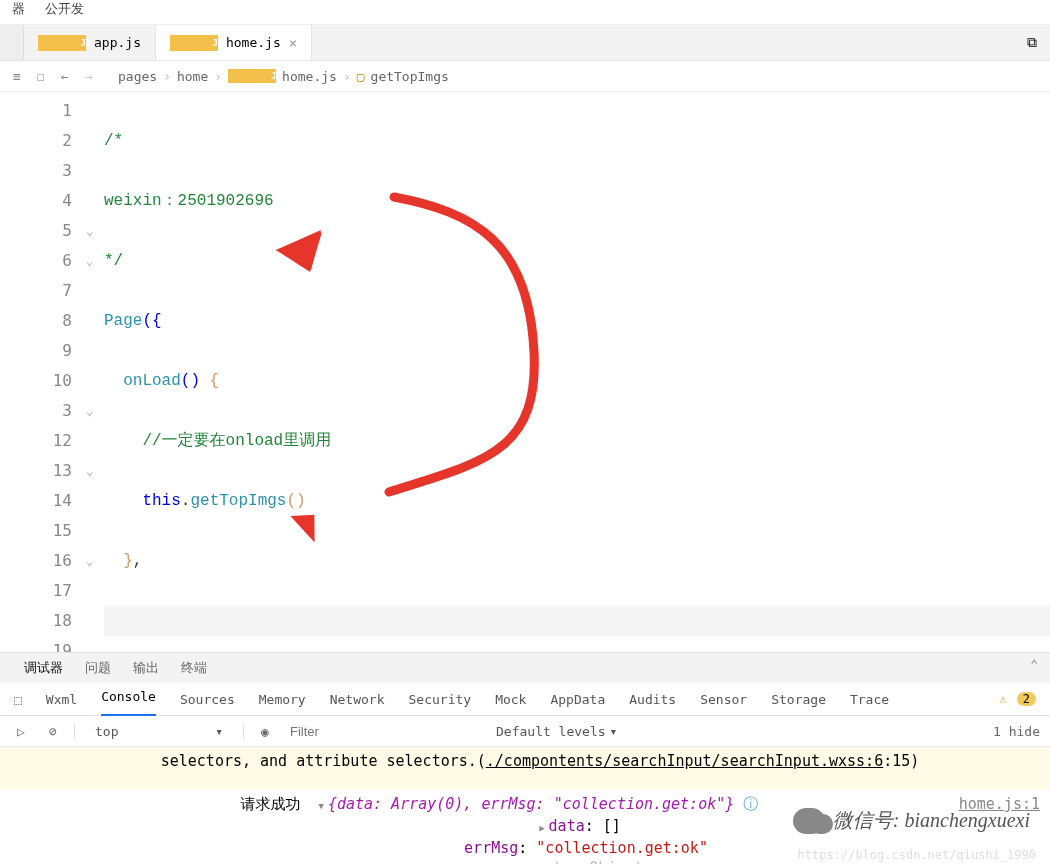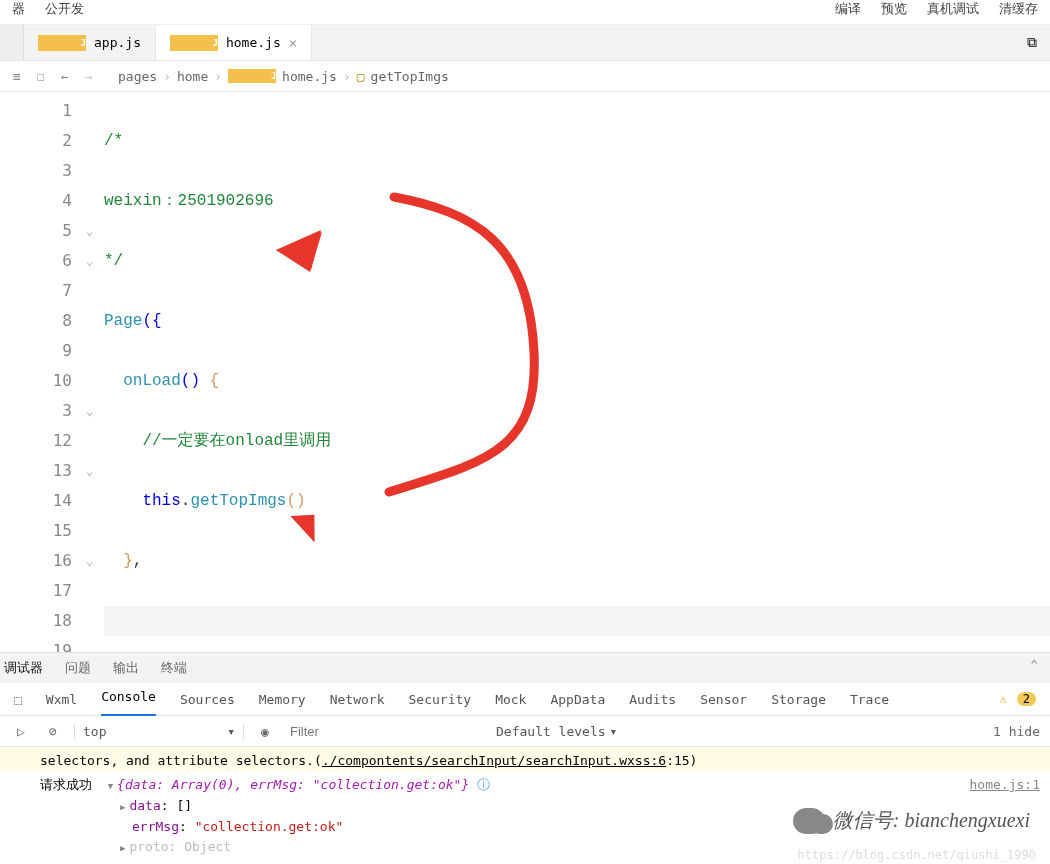--- a/index.html
+++ b/index.html
@@ -23,34 +23,34 @@
 .folds div { height:30px; }
 .folds .v::before { content:"⌄"; }
 .code { flex:1; padding:4px 0; font-family:Consolas,"Courier New",monospace; font-size:16px; line-height:30px; white-space:pre; }
 .c-green { color:#22863a; }
 .c-blue { color:#0000dd; }
 .c-teal { color:#2b91af; }
 .c-gold { color:#d19a66; }
 .c-black { color:#333; }
 .cursor-line { background:#f5f5f5; position:absolute; left:104px; right:0; height:30px; }
 .arrow-overlay { position:absolute; left:104px; top:0; width:800px; height:560px; pointer-events:none; }
-.dbgbar { background:#f3f3f3; border-top:1px solid #e0e0e0; padding:6px 4px; display:flex; gap:22px; font-size:13px; color:#666; position:relative;text-align:right; }
+.dbgbar { background:#f3f3f3; border-top:1px solid #e0e0e0; padding:6px 24px; display:flex; gap:22px; font-size:13px; color:#666; position:relative;text-align:right; }
 .dbgbar .active { color:#111; }
 .dbgbar .chev { position:absolute; right:12px; top:4px; color:#888; }
 .devtabs { display:flex; gap:24px; padding:6px 14px; font-size:13px; color:#555; border-bottom:1px solid #e0e0e0; align-items:center; }
 .devtabs .active { color:#000; border-bottom:2px solid #1a73e8; padding-bottom:10px; margin-bottom:-7px; }
 .devtabs .right { margin-left:auto; display:flex; gap:10px; align-items:center; font-size:12px; }
 .devtabs .warn { background:#f3c959; color:#000; border-radius:8px; padding:0 6px; }
 .filterbar { display:flex; gap:10px; padding:4px 10px; align-items:center; font-size:13px; color:#555; border-bottom:1px solid #e5e5e5; }
 .filterbar .btn { width:22px; height:22px; display:flex; align-items:center; justify-content:center; color:#666; }
-.filterbar .sel { display:flex; align-items:center; gap:4px; border-left:1px solid #ddd; border-right:1px solid #ddd; padding:0 8px; width:170px; justify-content:space-between; }
+.filterbar .sel { display:flex; align-items:center; gap:4px; border-left:1px solid #ddd; border-right:1px solid #ddd; padding:0 20px; width:170px; justify-content:space-between; }
 .filterbar input { border:none; outline:none; font-size:13px; width:200px; padding:2px 4px; }
 .filterbar .levels { display:flex; align-items:flex-end; gap:4px; }
 .filterbar .hide { margin-left:auto; color:#666; }
-.console { padding:4px 10px 0 40px; font-family:Consolas,monospace; font-size:13px; line-height:20px; background:#fffbe6; }
+.console { padding:4px 10px 19px 40px; font-family:Consolas,monospace; font-size:15px; line-height:20px; background:#fffbe6;text-align:center; }
 .console.white { background:#fff; }
 .console .ln { display:flex; }
 .console .txt { flex:1; }
 .console .src { color:#888; text-decoration:underline; }
 .obj-gray { color:#a21caf; font-style:italic; }
 .obj-purple { color:#881391; }
 .obj-red { color:#c41a16; }
 .tri::before { content:"▶"; font-size:9px; color:#888; margin-right:4px; }
 .tri.open::before { content:"▼"; }
 .watermark { position:absolute; right:20px; bottom:30px; display:flex; align-items:center; gap:8px; font-style:italic; font-size:20px; color:#555; font-family:serif; }
@@ -58,26 +58,20 @@
 .watermark .wx::after { content:""; position:absolute; width:24px; height:20px; background:#888; border-radius:50%/60%; right:-8px; top:6px; }
 .urlwm { position:absolute; right:14px; bottom:2px; color:#ddd; font-size:12px; }
 </style>
 </head>
 <body>
 
 <div class="topmenu">
   <div class="left">
     <span>器</span>
     <span>公开发</span>
-  </div>
-  <div class="right">
-    <span>编译</span>
-    <span>预览</span>
-    <span>真机调试</span>
-    <span>清缓存</span>
   </div>
 </div>
 
 <div class="tabbar">
   <div class="gutter"></div>
   <div class="tab">
     <span class="tab-js">JS</span>
     <span>app.js</span>
   </div>
   <div class="tab active">

